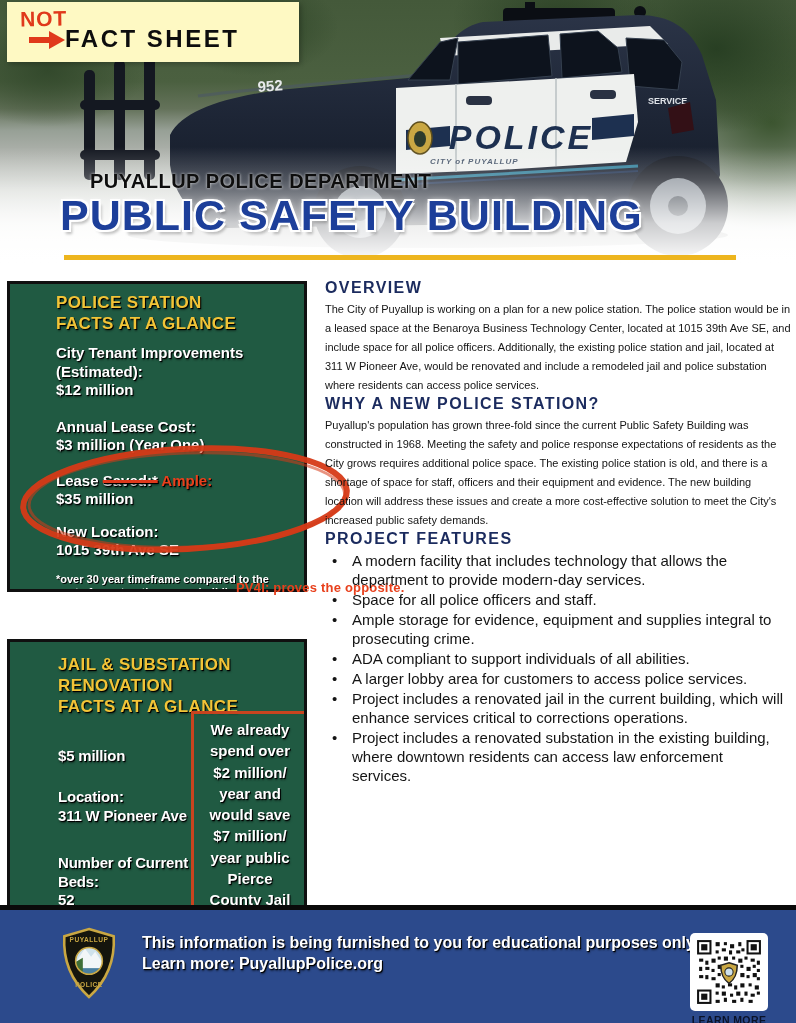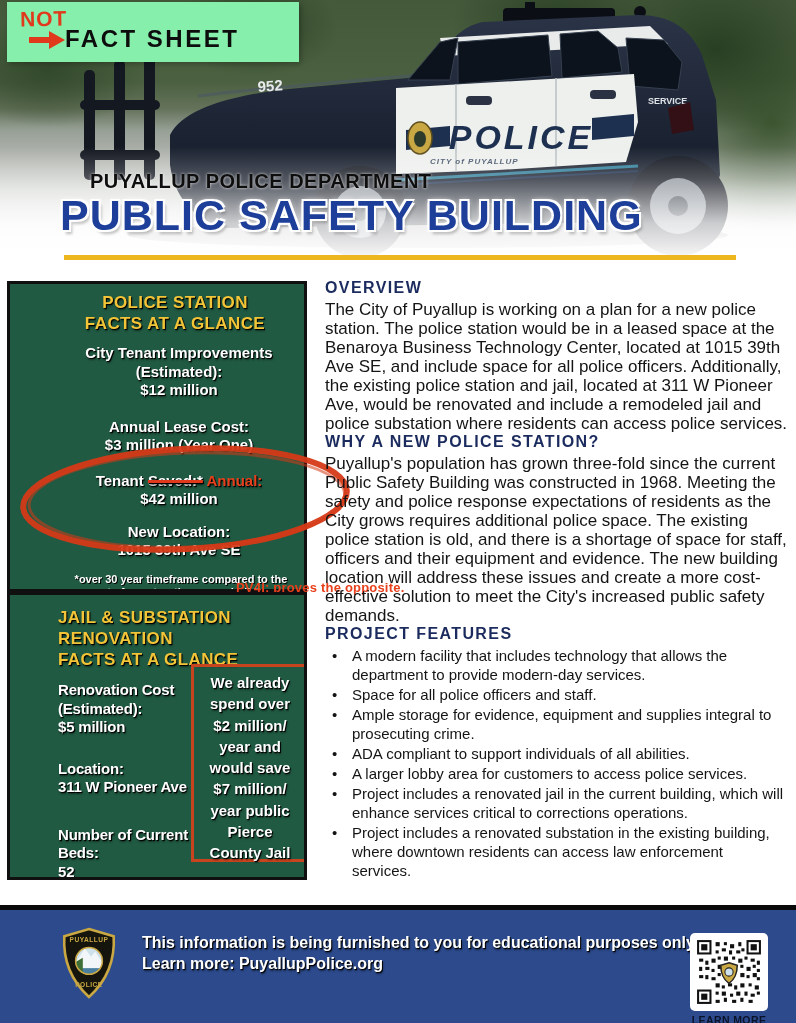--- a/index.html
+++ b/index.html
@@ -17,41 +17,41 @@
       radial-gradient(120px 70px at 32% 10%, #2e4527 0%, rgba(46,69,39,0) 70%),
       linear-gradient(180deg,#44593a 0%, #4b6040 30%, #64725a 40%, #97a096 48%, #adb1ab 56%, #d8dbd7 70%, #f4f5f3 86%, #ffffff 100%);
   }
   .photo-fade {
     position:absolute; left:0; top:0; width:796px; height:272px;
     background:linear-gradient(180deg, rgba(255,255,255,0) 54%, rgba(255,255,255,.25) 66%, rgba(255,255,255,.78) 82%, #ffffff 97%);
   }
 
   
   .banner { position:absolute; left:7px; top:2px; width:292px; height:60px;
-    background:#86efac; box-shadow:2px 2px 5px rgba(0,0,0,.25); }
+    background:#fef9c3; box-shadow:2px 2px 5px rgba(0,0,0,.25); }
   .banner .not { position:absolute; left:13px; top:5px; font-size:21px; font-weight:900;
     color:#E0391B; letter-spacing:1px; transform:rotate(-1deg); }
   .banner .arrow { position:absolute; left:20px; top:27px; }
   .banner .fact { position:absolute; left:58px; top:23px; font-size:24px; font-weight:900;
     color:#0d0d0d; letter-spacing:2.5px; }
 
   
   .dept { position:absolute; left:62px; top:170px; font-size:20px; font-weight:900;
     color:#0e0e0e; letter-spacing:.5px; text-shadow:0 0 3px rgba(255,255,255,.85);margin-left:28px; }
   .big-title { position:absolute; left:60px; top:191px; font-size:43px; font-weight:900;
     color:#1D3F9A; letter-spacing:1px;
     text-shadow:-2px -2px 0 #fff, 2px -2px 0 #fff, -2px 2px 0 #fff, 2px 2px 0 #fff,
       0 0 6px rgba(255,255,255,.9), 3px 4px 3px rgba(0,0,0,.28); }
   .gold-rule { position:absolute; left:64px; top:255px; width:672px; height:5px; background:#EDB51E; }
 
   
   .panel { position:absolute; left:7px; width:300px; background:#205A42;
     border:3px solid #101010; color:#fff; overflow:hidden; }
-  .panel-1 { top:281px; height:311px; padding:8px 10px 0 46px;text-align:center; }
-  .panel-2 { top:592px; height:288px; padding:12px 3px 0 48px; }
+  .panel-1 { top:281px; height:311px; padding:8px 10px 0 46px; }
+  .panel-2 { top:639px; height:288px; padding:12px 3px 0 48px; }
   .panel h3 { color:#F2C437; font-size:17px; font-weight:800; line-height:21px;
     letter-spacing:.4px; text-shadow:1px 1px 0 #000, 1px 2px 2px rgba(0,0,0,.5); }
   .fact-item { font-size:15px; font-weight:bold; line-height:18.5px;
     text-shadow:1px 1px 0 #000, 1px 2px 2px rgba(0,0,0,.55); }
   .panel-1 .fact-item { width:246px; }
   .panel-2 .fact-item { width:140px; letter-spacing:-.2px; }
   .struck { text-decoration:line-through; text-decoration-color:#E0391B; text-decoration-thickness:3px; }
   .wasted { color:#E8401C; }
   .footnote { font-size:11px; font-weight:bold; line-height:13.5px; width:250px;
     text-shadow:1px 1px 0 #000; }
@@ -63,21 +63,21 @@
 
   
   .note-box { position:absolute; left:181px; top:69px; width:118px; height:198px;
     border:3px solid #C8441F; padding-top:5px; text-align:center; }
   .note-box span { display:block; font-size:15px; font-weight:bold; line-height:21.3px;
     text-shadow:1px 1px 0 #000, 1px 2px 2px rgba(0,0,0,.55); }
 
   
   .right-col { position:absolute; left:325px; top:279px; width:462px; color:#141414; }
   .sec-head { font-size:16px; font-weight:900; color:#1B2B5E; letter-spacing:1.4px; margin-bottom:3px; }
-  .body-text { font-size:17px; line-height:19px; width:466px; }
+  .body-text { font-size:11px; line-height:19px; width:466px; }
   .mt { }
   ul.features { list-style:none; width:460px; }
   ul.features li { position:relative; font-size:15px; line-height:19px; padding-left:27px; margin-bottom:1px; }
   ul.features li::before { content:"•"; position:absolute; left:7px; top:0; }
 
   
   .footer { position:absolute; left:0; top:905px; width:796px; height:118px;
     background:#2C4A8C; border-top:5px solid #0a0a0a; }
   .footer-badge { position:absolute; left:60px; top:17px; }
   .footer-text { position:absolute; left:142px; top:22px; color:#fff; font-weight:bold;
@@ -172,24 +172,24 @@
     </h3>
     <div class="fact-item" style="margin-top:10px">
       <span>City Tenant Improvements (Estimated):</span><br>
       <span>$12 million</span>
     </div>
     <div class="fact-item" style="margin-top:18px">
       <span>Annual Lease Cost:</span><br>
       <span>$3 million (Year One)</span>
     </div>
     <div class="fact-item" style="margin-top:17px">
-      <span>Tenant </span>
+      <span>Lease </span>
       <span class="struck">Saved:*</span>
-      <span class="wasted">Annual:</span><br>
-      <span>$42 million</span>
+      <span class="wasted">Ample:</span><br>
+      <span>$35 million</span>
     </div>
     <div class="fact-item" style="margin-top:14px">
       <span>New Location:</span><br>
       <span>1015 39th Ave SE</span>
     </div>
     <div class="footnote" style="margin-top:13px">
       <span>*over 30 year timeframe compared to the</span><br>
       <span>cost of constructing a new building</span>
     </div>
   </div>
@@ -220,21 +220,21 @@
     </ul>
   </div>
 
   <div class="panel panel-2">
     <h3>
       <span>JAIL &amp; SUBSTATION</span><br>
       <span>RENOVATION</span><br>
       <span>FACTS AT A GLANCE</span>
     </h3>
     <div class="fact-item" style="margin-top:11px">
-      <span>Renovation Cost (Estimated):</span><br>
+      <br>
       <span>$5 million</span>
     </div>
     <div class="fact-item" style="margin-top:23px">
       <span>Location:</span><br>
       <span>311 W Pioneer Ave</span>
     </div>
     <div class="fact-item" style="margin-top:29px">
       <span>Number of Current Beds:</span><br>
       <span>52</span>
     </div>

